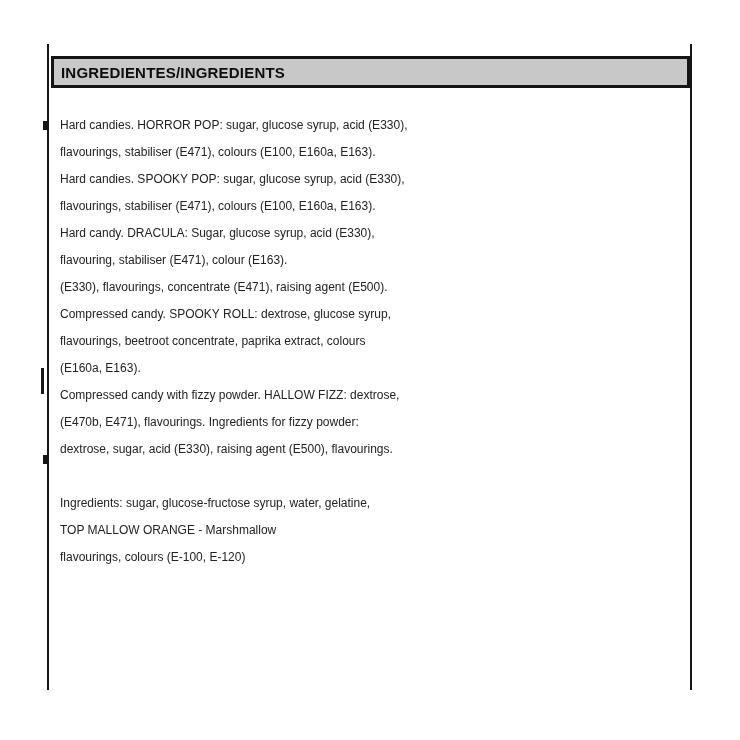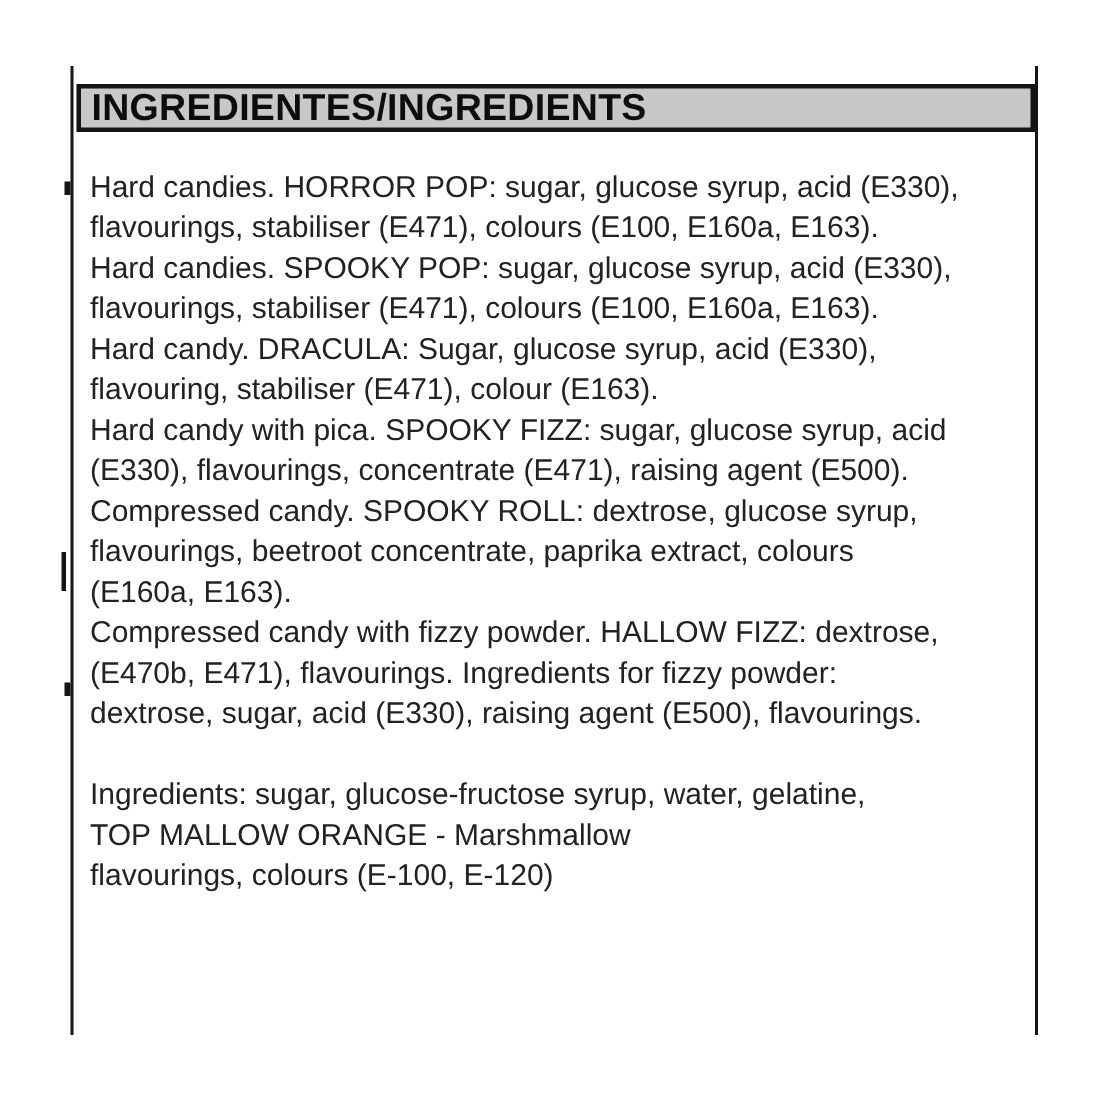--- a/index.html
+++ b/index.html
@@ -47,33 +47,33 @@
     width: 626px;
     height: 26px;
     background: var(--header-bg);
     border: 3px solid var(--border);
     display: flex;
     align-items: center;
     padding-left: 7px;
   }
   .header-title {
     font-weight: bold;
-    font-size: 25px;
+    font-size: 15px;
     letter-spacing: 0.2px;
     color: #0d0d0d;
     white-space: nowrap;
   }
   
   .body-text {
     position: absolute;
     left: 60px;
     top: 112px;
     width: 628px;
     color: var(--text);
-    font-size: 20px;
+    font-size: 12px;
     line-height: 27px;
   }
   .line {
     white-space: nowrap;
     height: 27px;
   }
 </style>
 </head>
 <body>
 
@@ -88,21 +88,20 @@
     <span class="header-title">INGREDIENTES/INGREDIENTS</span>
   </div>
 
   <div class="body-text">
       <div class="line">Hard candies. HORROR POP: sugar, glucose syrup, acid (E330),</div>
       <div class="line">flavourings, stabiliser (E471), colours (E100, E160a, E163).</div>
       <div class="line">Hard candies. SPOOKY POP: sugar, glucose syrup, acid (E330),</div>
       <div class="line">flavourings, stabiliser (E471), colours (E100, E160a, E163).</div>
       <div class="line">Hard candy. DRACULA: Sugar, glucose syrup, acid (E330),</div>
       <div class="line">flavouring, stabiliser (E471), colour (E163).</div>
-      <div class="line">Hard candy with pica. SPOOKY FIZZ: sugar, glucose syrup, acid</div>
       <div class="line">(E330), flavourings, concentrate (E471), raising agent (E500).</div>
       <div class="line">Compressed candy. SPOOKY ROLL: dextrose, glucose syrup,</div>
       <div class="line">flavourings, beetroot concentrate, paprika extract, colours</div>
       <div class="line">(E160a, E163).</div>
       <div class="line">Compressed candy with fizzy powder. HALLOW FIZZ: dextrose,</div>
       <div class="line">(E470b, E471), flavourings. Ingredients for fizzy powder:</div>
       <div class="line">dextrose, sugar, acid (E330), raising agent (E500), flavourings.</div>
       <div class="line">&nbsp;</div>
       <div class="line">Ingredients: sugar, glucose-fructose syrup, water, gelatine,</div>
       <div class="line">TOP MALLOW ORANGE - Marshmallow</div>

